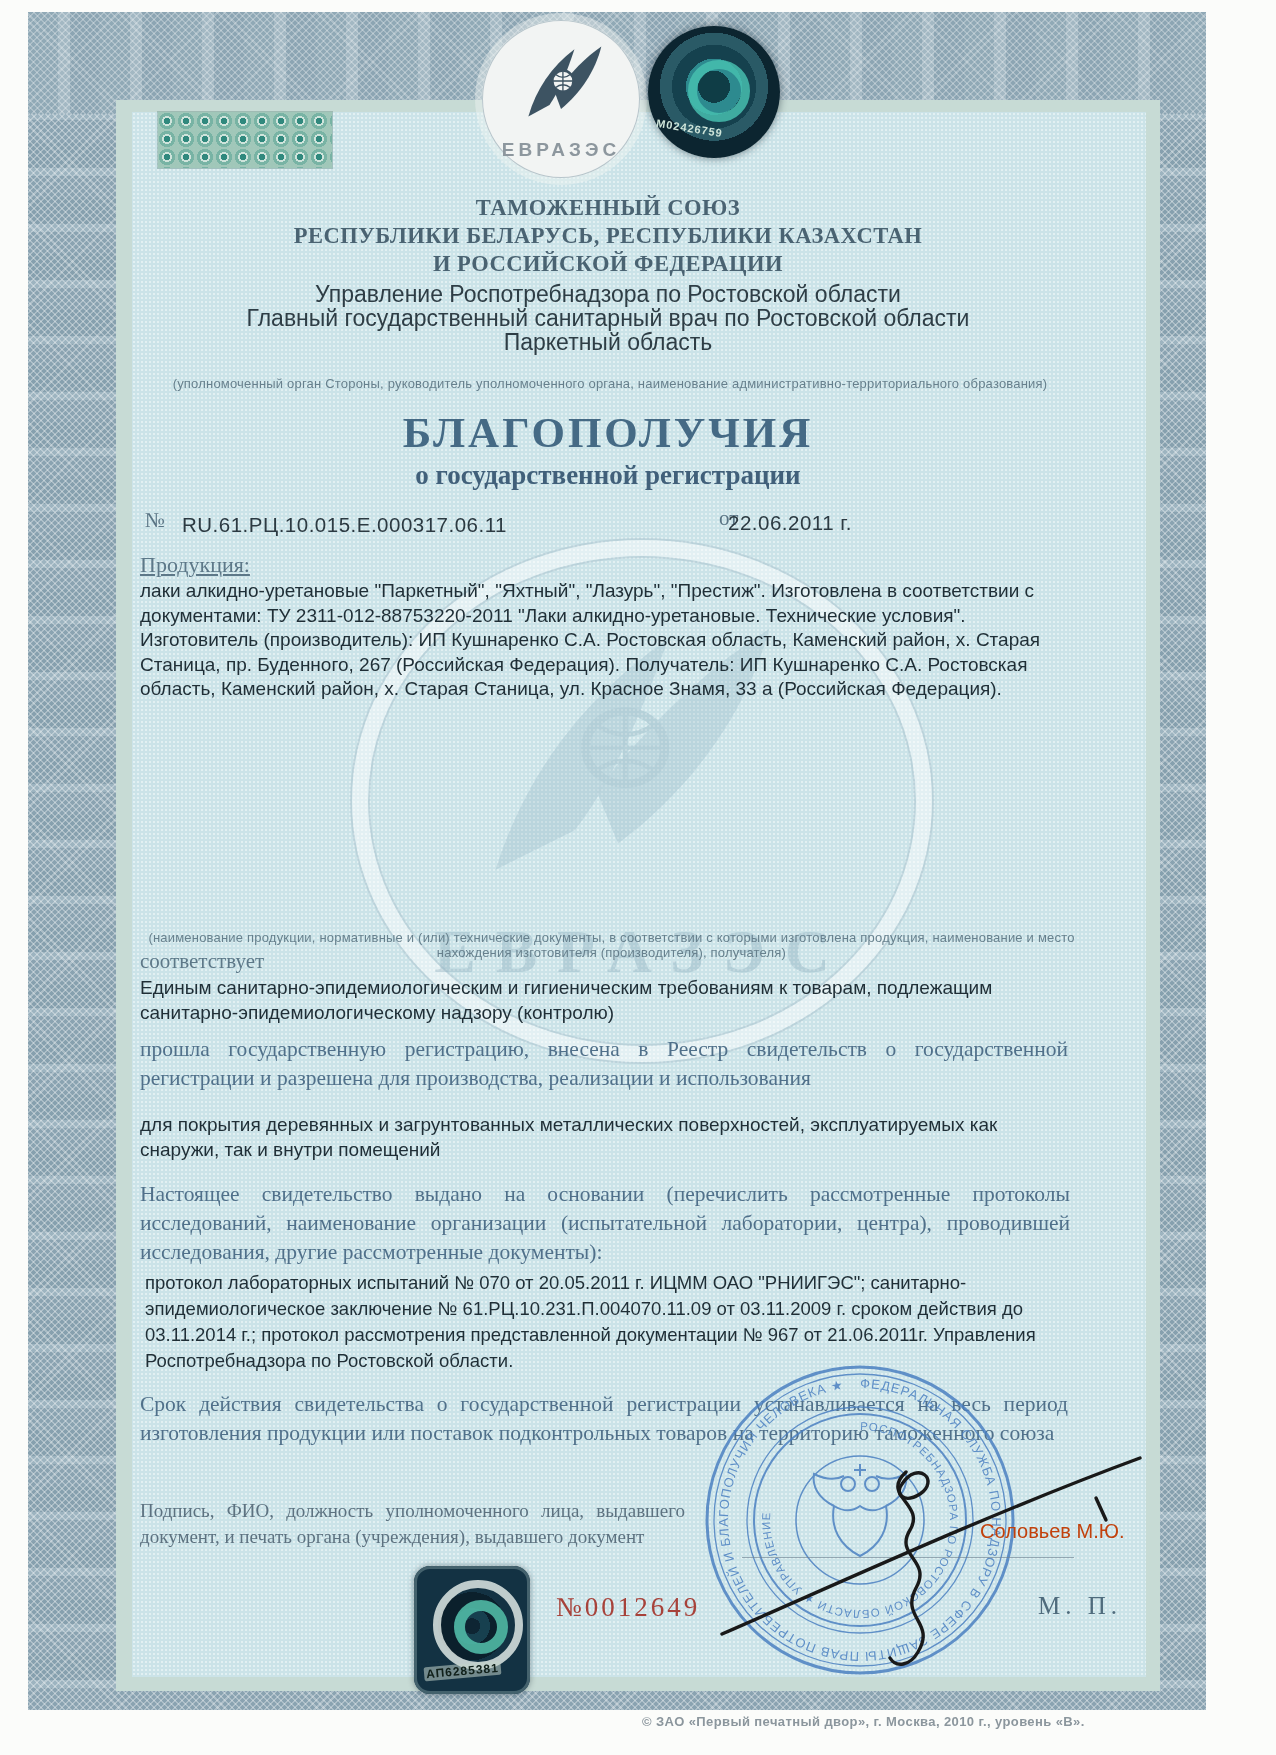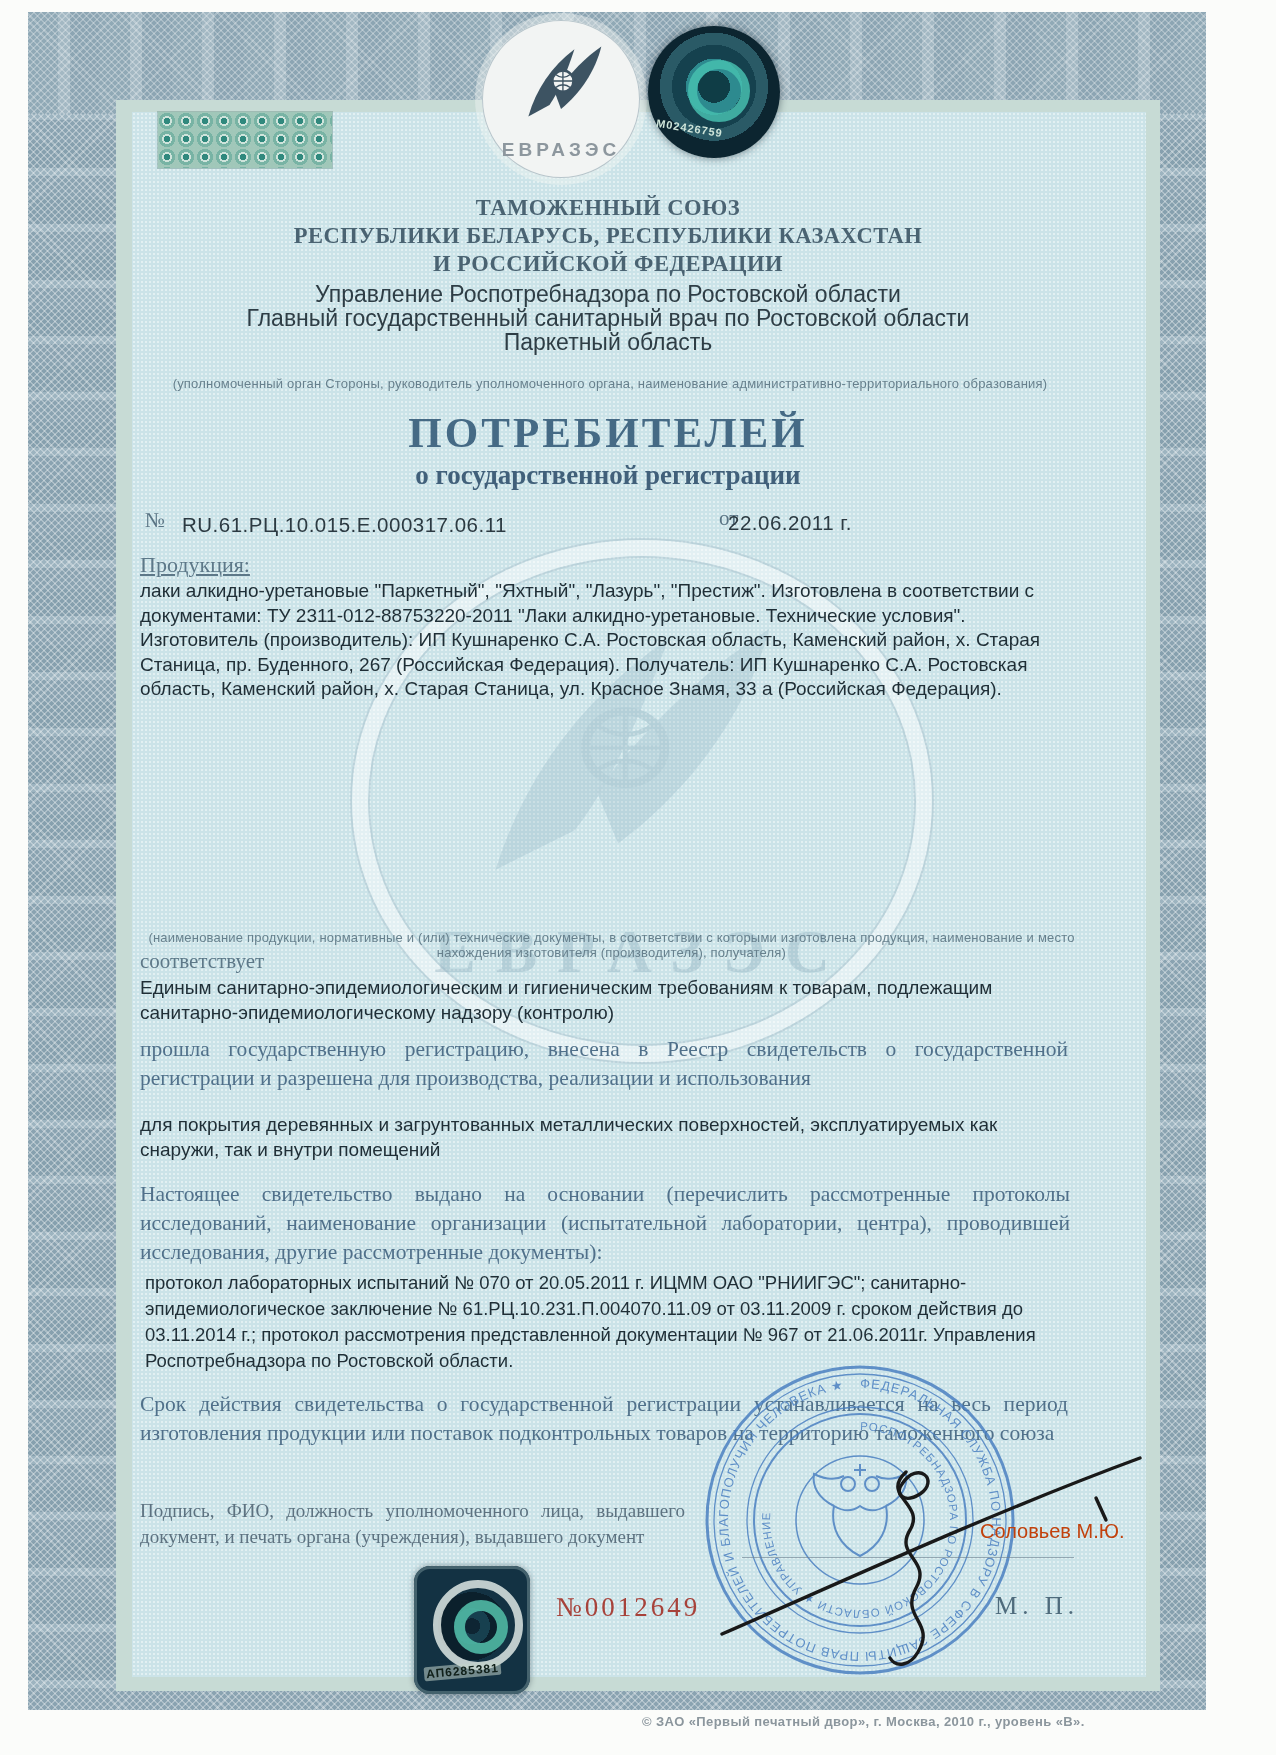--- a/index.html
+++ b/index.html
@@ -97,21 +97,21 @@
   .num-value{font-size:20.5px;color:#2c3a42;letter-spacing:.5px;}
   .lbl-serif{font-family:"Liberation Serif",serif;font-size:22px;color:#5d7888;}
   .body-sans{font-size:19px;line-height:24.5px;color:#1f2e36;}
   .body-serif{
     font-family:"Liberation Serif",serif;font-size:21.5px;line-height:29px;color:#50708a;
     text-align:justify;text-align-last:left;
   }
   .sig-note{font-family:"Liberation Serif",serif;font-size:19px;line-height:26px;color:#5d7280;text-align:justify;text-align-last:left;}
   .serial-red{font-family:"Liberation Serif",serif;font-size:27px;letter-spacing:3px;color:#a7423a;}
   .signer{font-size:20px;color:#c2410c;}
-  .mp{font-family:"Liberation Serif",serif;font-size:25px;letter-spacing:5px;color:#4f6b7c;}
+  .mp{font-family:"Liberation Serif",serif;font-size:25px;letter-spacing:5px;color:#4f6b7c;margin-left:43px;}
   .footer-line{font-size:13px;font-weight:bold;letter-spacing:.4px;color:#8b969d;}
   
   .stamp{position:absolute;left:688px;top:1348px;width:344px;height:344px;opacity:.84;}
   .sig-overlay{position:absolute;left:688px;top:1352px;width:460px;height:340px;}
   .sig-line{position:absolute;left:742px;top:1557px;width:332px;border-top:1.5px solid #6e8291;opacity:.65;}
   .holo-bottom{
     position:absolute;left:414px;top:1566px;width:116px;height:128px;border-radius:16px;
     background:radial-gradient(circle at 50% 47%, #0e2533 0 8px, #17404f 8px 18px, #0b202c 18px 34px, #133243 34px);
     box-shadow:inset 0 0 0 3px #44626d, 0 0 6px rgba(10,25,35,.4);
   }
@@ -170,21 +170,21 @@
     <div>РЕСПУБЛИКИ БЕЛАРУСЬ, РЕСПУБЛИКИ КАЗАХСТАН</div>
     <div>И РОССИЙСКОЙ ФЕДЕРАЦИИ</div>
   </div>
   <div class="abs center hdr-authority">
     <div>Управление Роспотребнадзора по Ростовской области</div>
     <div>Главный государственный санитарный врач по Ростовской области</div>
     <div>Паркетный область</div>
   </div>
   <div class="abs center note-small" style="left:140px;top:376px;width:940px;">(уполномоченный орган Стороны, руководитель уполномоченного органа, наименование административно-территориального образования)</div>
 
-  <div class="abs center title-main">ПОТРЕБИТЕЛЕЙ</div>
+  <div class="abs center title-main">БЛАГОПОЛУЧИЯ</div>
   <div class="abs center title-sub">о государственной регистрации</div>
 
   <div class="abs num-label" style="left:145px;top:508px;">№</div>
   <div class="abs num-value" style="left:182px;top:513px;">RU.61.РЦ.10.015.Е.000317.06.11</div>
   <div class="abs num-label" style="left:719px;top:506px;">от</div>
   <div class="abs num-value" style="left:728px;top:511px;">22.06.2011 г.</div>
 
   <div class="abs lbl-serif" style="left:140px;top:552px;text-decoration:underline;">Продукция:</div>
   <div class="abs body-sans" style="left:140px;top:579px;width:935px;">лаки алкидно-уретановые "Паркетный", "Яхтный", "Лазурь", "Престиж". Изготовлена в соответствии с документами: ТУ 2311-012-88753220-2011 "Лаки алкидно-уретановые. Технические условия". Изготовитель (производитель): ИП Кушнаренко С.А. Ростовская область, Каменский район, х. Старая Станица, пр. Буденного, 267 (Российская Федерация).  Получатель: ИП Кушнаренко С.А. Ростовская область, Каменский район, х. Старая Станица, ул. Красное Знамя, 33 а (Российская Федерация).</div>
 

